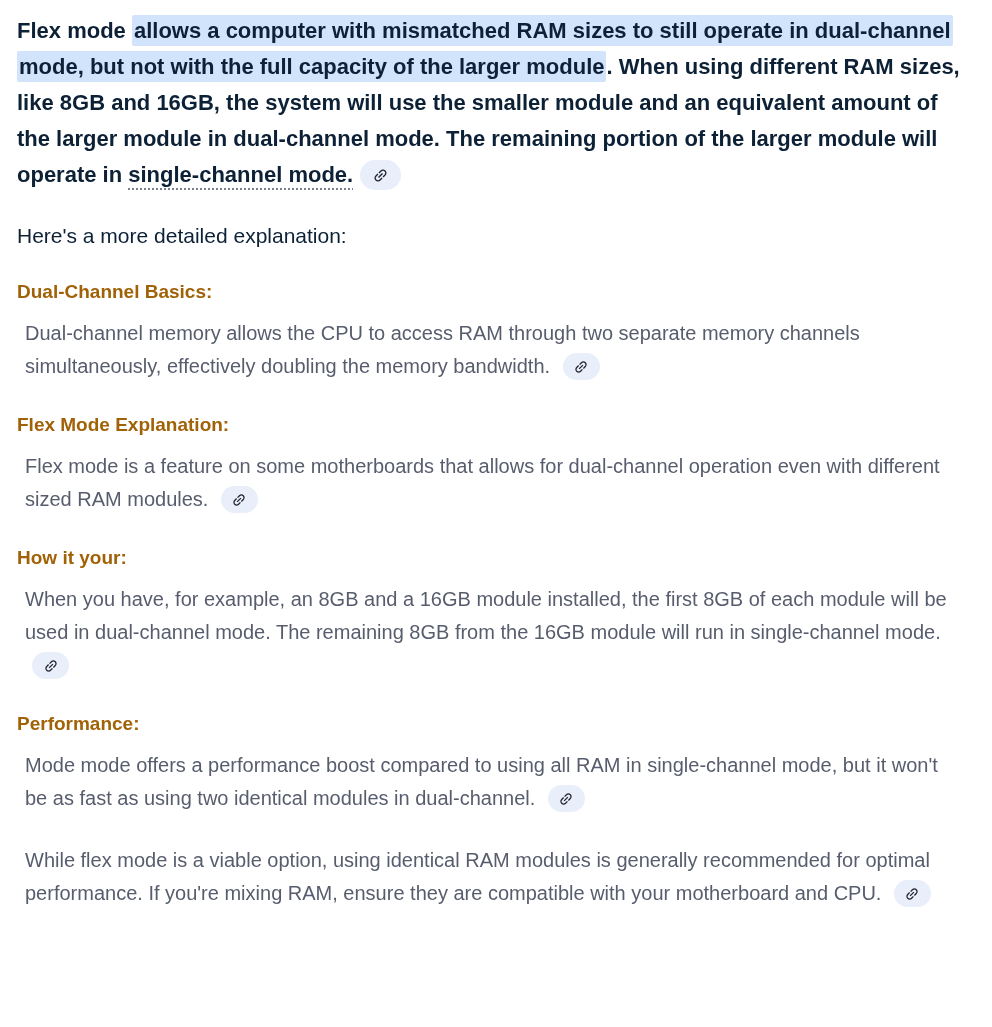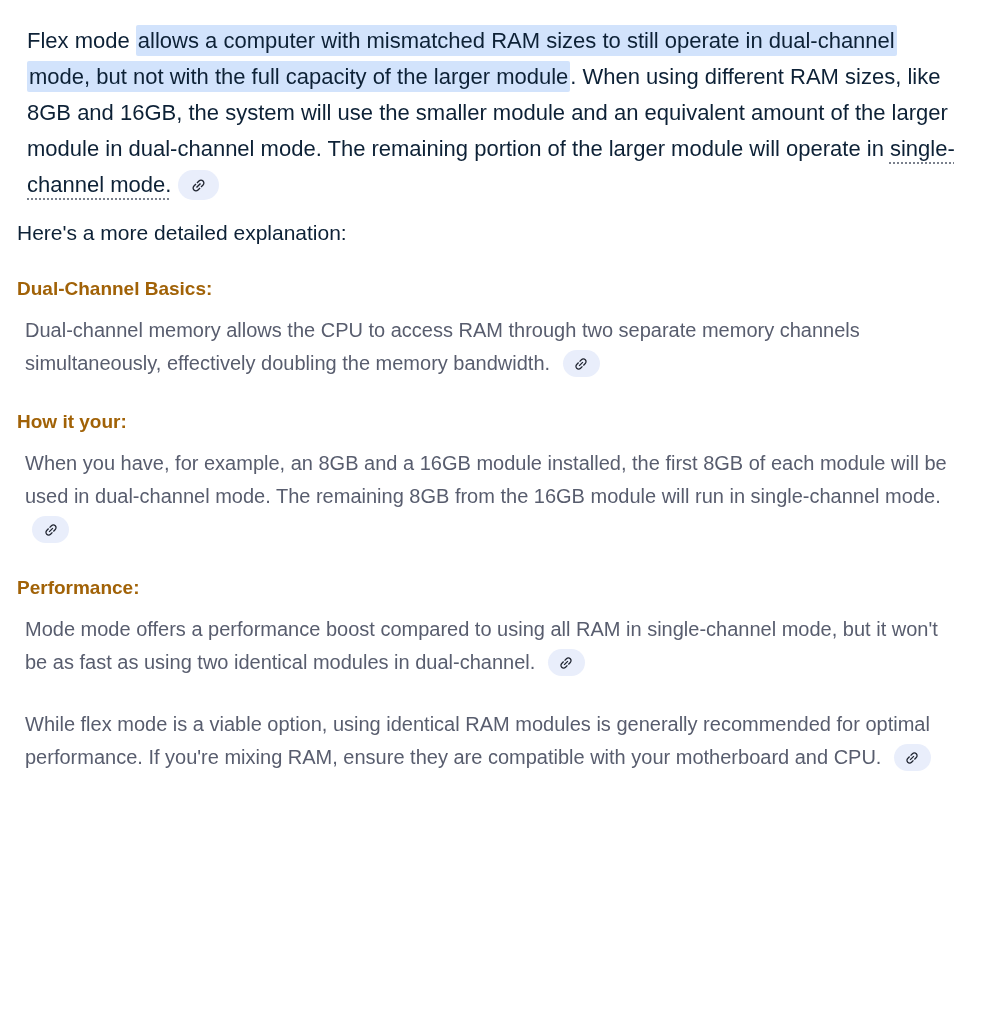--- a/index.html
+++ b/index.html
@@ -13,42 +13,42 @@
     font-family: "Liberation Sans", sans-serif;
     -webkit-font-smoothing: antialiased;
     overflow: hidden;
   }
   .page {
     padding: 13px 22px 20px 17px;
     box-sizing: border-box;
   }
   
   .intro {
-    margin: 10px;
+    margin: 0;
     max-width: 948px;
     font-size: 22px;
     line-height: 36px;
     color: #0d2136;
-    font-weight: 400;
+    font-weight: 700;
   }
   .intro .hl {
     background: #d2e3fc;
     border-radius: 2px;
     padding: 3px 2px;
     box-decoration-break: clone;
     -webkit-box-decoration-break: clone;
   }
   .intro .dotted {
     text-decoration: underline dotted #7a808c 2px;
     text-underline-offset: 6px;
     cursor: pointer;
   }
   
   .subheading {
-    margin: 16px 0 0 0;
+    margin: 29px 0 0 0;
     font-size: 21px;
     line-height: 28px;
     font-weight: 400;
     color: #0d2136;
   }
   
   .section { margin-top: 29px; }
   .section-title {
     margin: 0 0 13px 0;
     font-size: 19px;
@@ -110,20 +110,30 @@
     <h3 class="section-title">Dual-Channel Basics:</h3>
     <p class="section-body"><span class="body-text">Dual-channel memory allows the CPU to access RAM through two separate memory channels simultaneously, effectively doubling the memory bandwidth. </span><button class="chip">
             <svg viewBox="0 0 24 24" width="16" height="16">
               <g transform="rotate(-45 12 12)">
                 <path d="M3.9 12c0-1.71 1.39-3.1 3.1-3.1h4V7H7c-2.76 0-5 2.24-5 5s2.24 5 5 5h4v-1.9H7c-1.71 0-3.1-1.39-3.1-3.1zM8 13h8v-2H8v2zm9-6h-4v1.9h4c1.71 0 3.1 1.39 3.1 3.1s-1.39 3.1-3.1 3.1h-4V17h4c2.76 0 5-2.24 5-5s-2.24-5-5-5z" fill="#1f2430"></path>
               </g>
             </svg>
           </button></p>
   </section>
 
+  <section class="section">
+    <h3 class="section-title">Flex Mode Explanation:</h3>
+    <p class="section-body"><span class="body-text">Flex mode is a feature on some motherboards that allows for dual-channel operation even with different sized RAM modules. </span><button class="chip">
+            <svg viewBox="0 0 24 24" width="16" height="16">
+              <g transform="rotate(-45 12 12)">
+                <path d="M3.9 12c0-1.71 1.39-3.1 3.1-3.1h4V7H7c-2.76 0-5 2.24-5 5s2.24 5 5 5h4v-1.9H7c-1.71 0-3.1-1.39-3.1-3.1zM8 13h8v-2H8v2zm9-6h-4v1.9h4c1.71 0 3.1 1.39 3.1 3.1s-1.39 3.1-3.1 3.1h-4V17h4c2.76 0 5-2.24 5-5s-2.24-5-5-5z" fill="#1f2430"></path>
+              </g>
+            </svg>
+          </button></p>
+  </section>
 
   <section class="section">
     <h3 class="section-title">How it your:</h3>
     <p class="section-body"><span class="body-text">When you have, for example, an 8GB and a 16GB module installed, the first 8GB of each module will be used in dual-channel mode. The remaining 8GB from the 16GB module will run in single-channel mode. </span><button class="chip">
             <svg viewBox="0 0 24 24" width="16" height="16">
               <g transform="rotate(-45 12 12)">
                 <path d="M3.9 12c0-1.71 1.39-3.1 3.1-3.1h4V7H7c-2.76 0-5 2.24-5 5s2.24 5 5 5h4v-1.9H7c-1.71 0-3.1-1.39-3.1-3.1zM8 13h8v-2H8v2zm9-6h-4v1.9h4c1.71 0 3.1 1.39 3.1 3.1s-1.39 3.1-3.1 3.1h-4V17h4c2.76 0 5-2.24 5-5s-2.24-5-5-5z" fill="#1f2430"></path>
               </g>
             </svg>
           </button></p>

